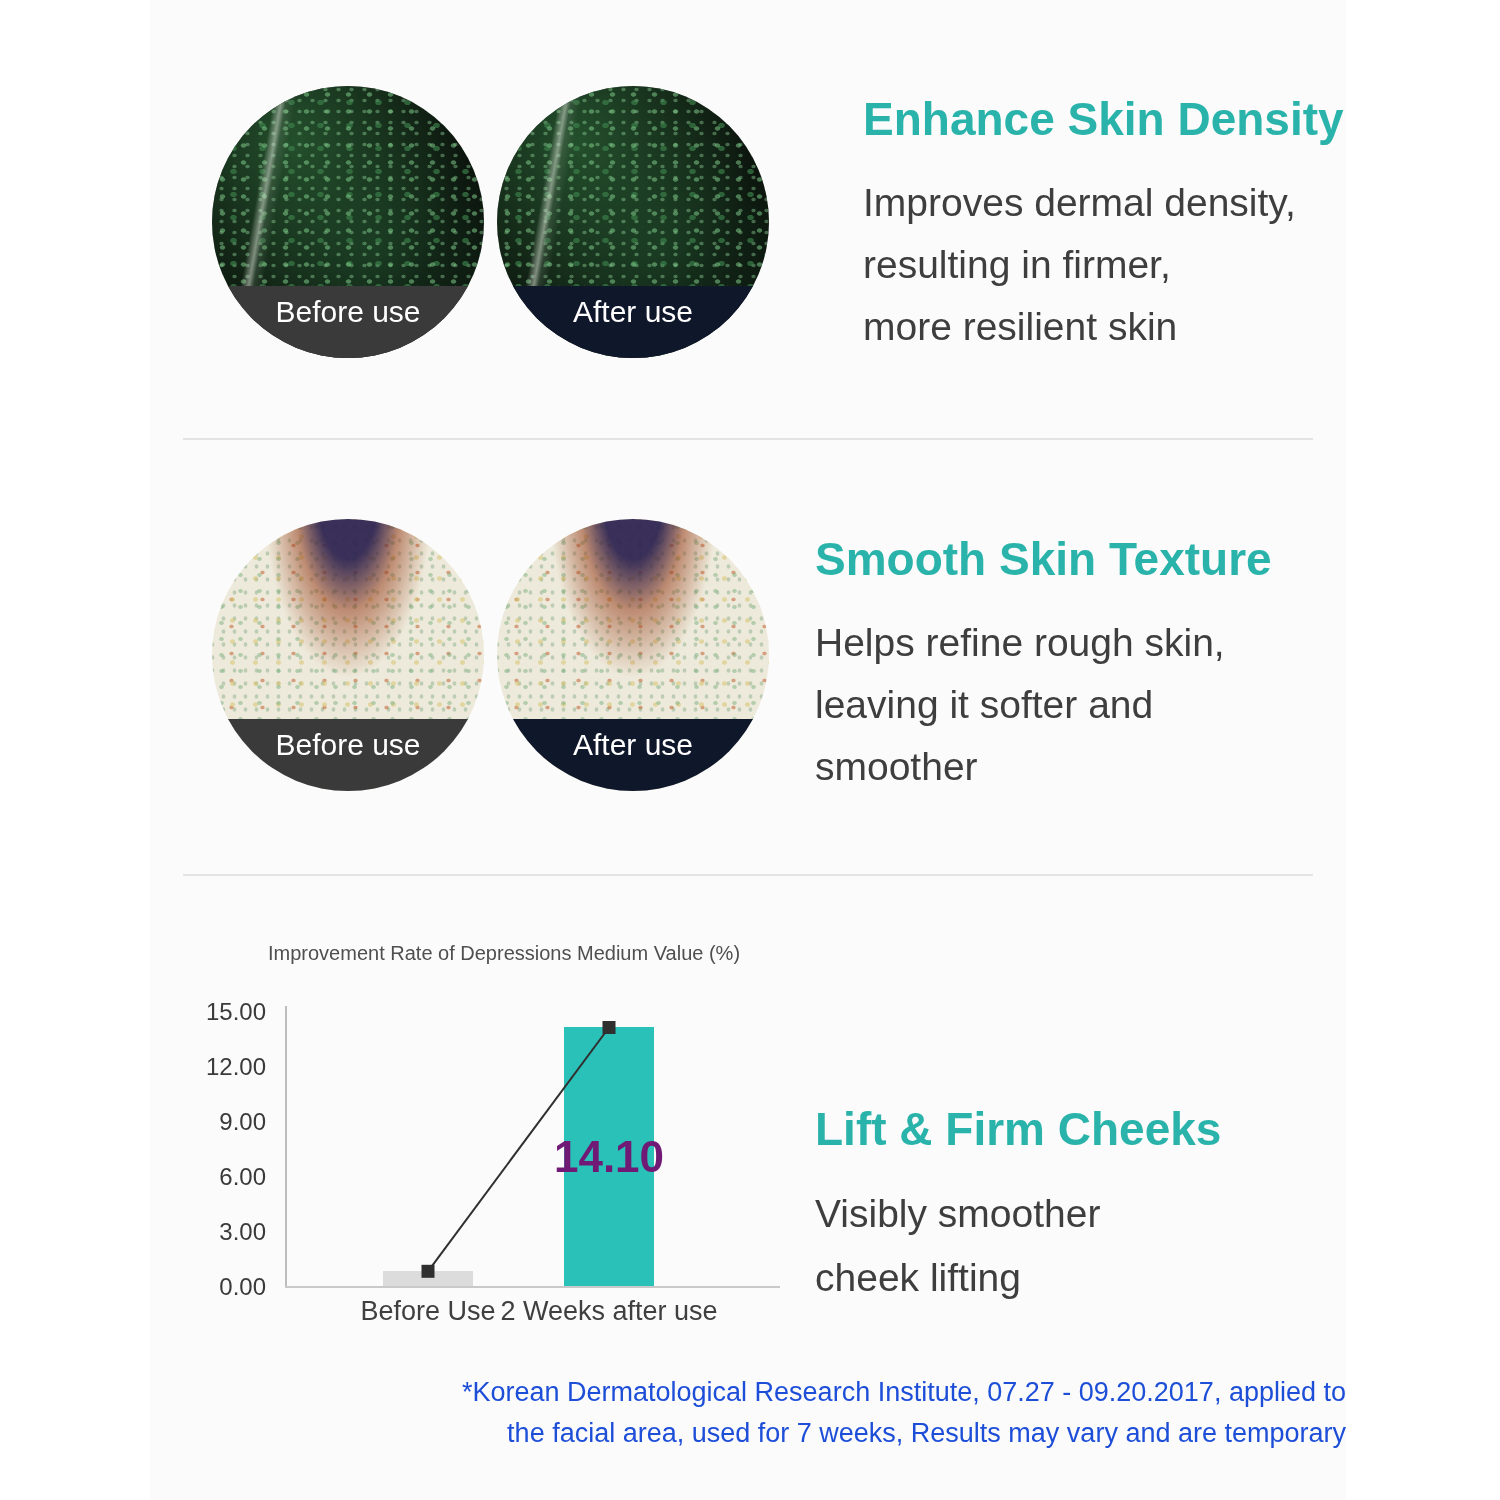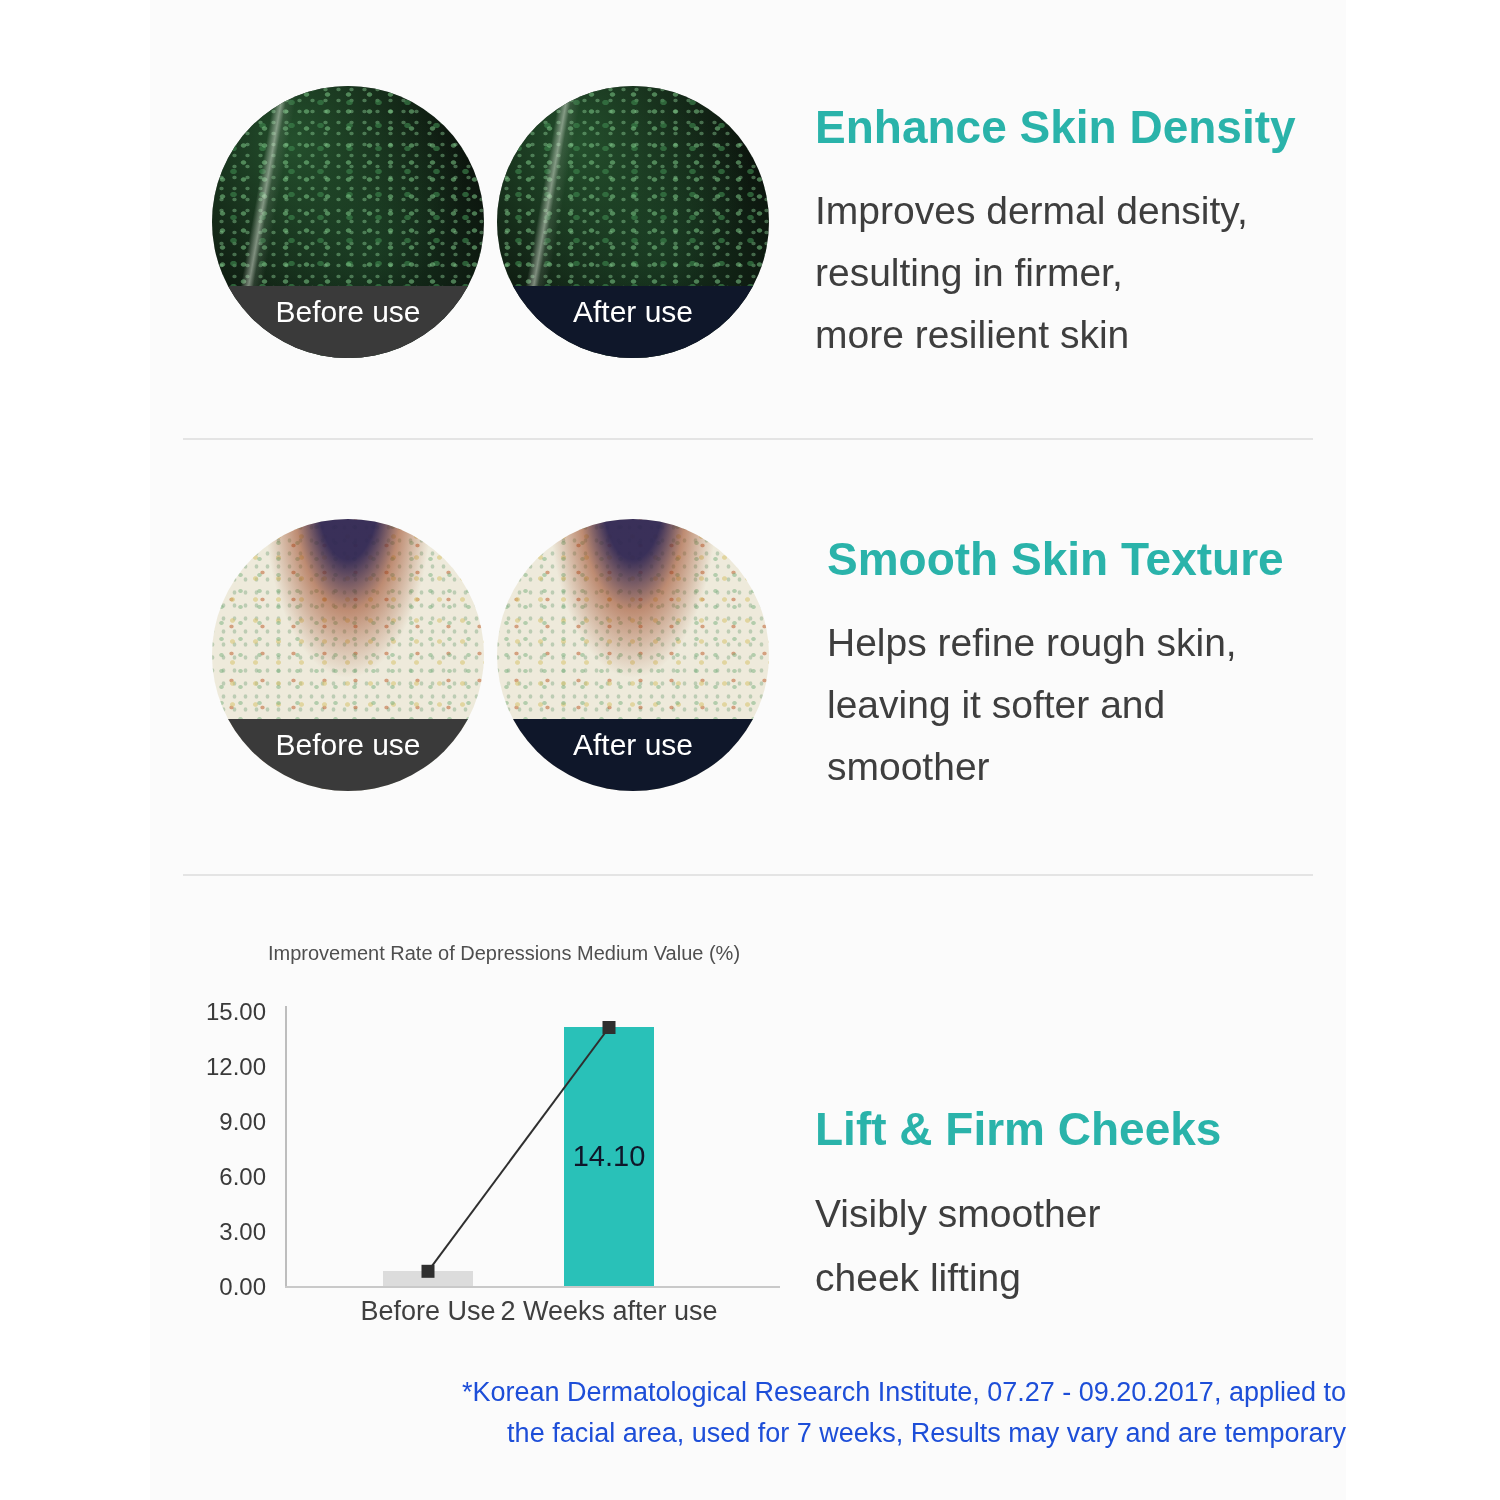--- a/index.html
+++ b/index.html
@@ -54,21 +54,21 @@
   .chart-title { position:absolute; left:118px; top:942px; font-size:20px; color:#4f4f4f; }
   .ytick { position:absolute; left:0; width:116px; text-align:right;
            font-size:24px; line-height:40px; color:#3a3a3a; }
   .axis-v   { position:absolute; left:135px; top:1006px; width:2px; height:282px; background:#bdbdbd; }
   .baseline { position:absolute; left:135px; top:1286px; width:495px; height:2px; background:#c9c9c9; }
   .plot { position:absolute; left:137px; top:1011px; width:493px; height:275px; }
   .chart-bar { position:absolute; bottom:0; width:90px; }
   .bar-before { left:96px;  background:#dcdcdc; }
   .bar-after  { left:277px; background:#29c1b8; }
   .bar-value  { position:absolute; inset:0; display:flex; align-items:center; justify-content:center;
-                color:#0f172a; font-size:29px; font-weight:normal; }
+                color:#701a75; font-size:44px; font-weight:bold; }
   .plot svg { position:absolute; inset:0; }
   .xlabel { position:absolute; top:1296px; text-align:center; font-size:27px; color:#3f3f3f; }
   .xlabel-1 { left:178px; width:200px; }
   .xlabel-2 { left:319px; width:280px; }
 
   .footnote { position:absolute; left:0; top:1372px; width:100%; text-align:right;
               font-size:27px; line-height:41px; color:#1d4ed8; }
 </style>
 </head>
 <body>
@@ -76,40 +76,40 @@
 <div class="panel">
 
   <figure class="circle" style="left:62px; top:86px;">
     <div class="photo tex-density"></div>
     <figcaption class="cap cap-dark">Before use</figcaption>
   </figure>
   <figure class="circle" style="left:347px; top:86px;">
     <div class="photo tex-density"></div>
     <figcaption class="cap cap-teal">After use</figcaption>
   </figure>
-  <div class="copy" style="top:100px;">
+  <div class="copy" style="top:92px;margin-left:48px;">
     <h2>Enhance Skin Density</h2>
     <p>
       <span>Improves dermal density,</span><br>
       <span>resulting in firmer,</span><br>
       <span>more resilient skin</span>
     </p>
   </div>
 
   <div class="divider" style="top:438px;"></div>
 
   <figure class="circle" style="left:62px; top:519px;">
     <div class="photo tex-texture"></div>
     <figcaption class="cap cap-dark">Before use</figcaption>
   </figure>
   <figure class="circle" style="left:347px; top:519px;">
     <div class="photo tex-texture"></div>
     <figcaption class="cap cap-teal">After use</figcaption>
   </figure>
-  <div class="copy" style="top:532px;margin-left:12px;">
+  <div class="copy" style="top:532px;">
     <h2>Smooth Skin Texture</h2>
     <p>
       <span>Helps refine rough skin,</span><br>
       <span>leaving it softer and</span><br>
       <span>smoother</span>
     </p>
   </div>
 
   <div class="divider" style="top:874px;"></div>
 

